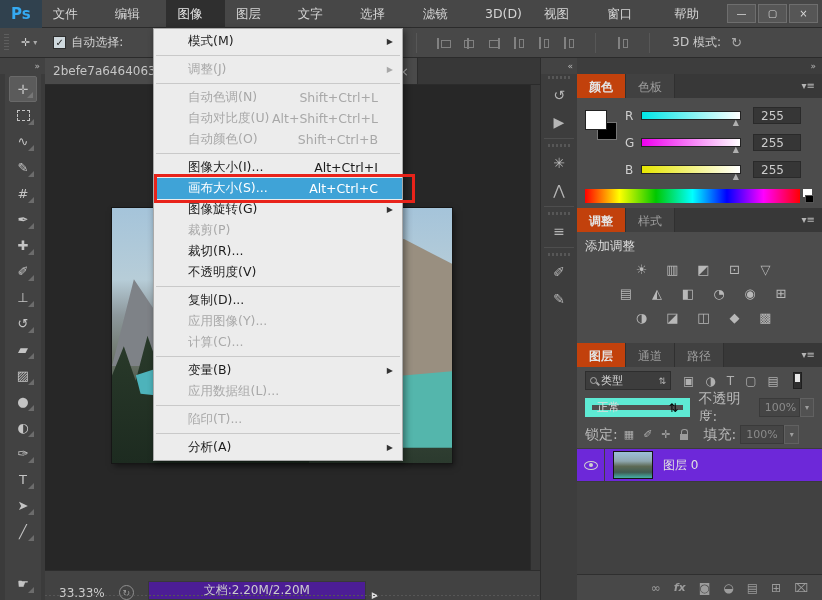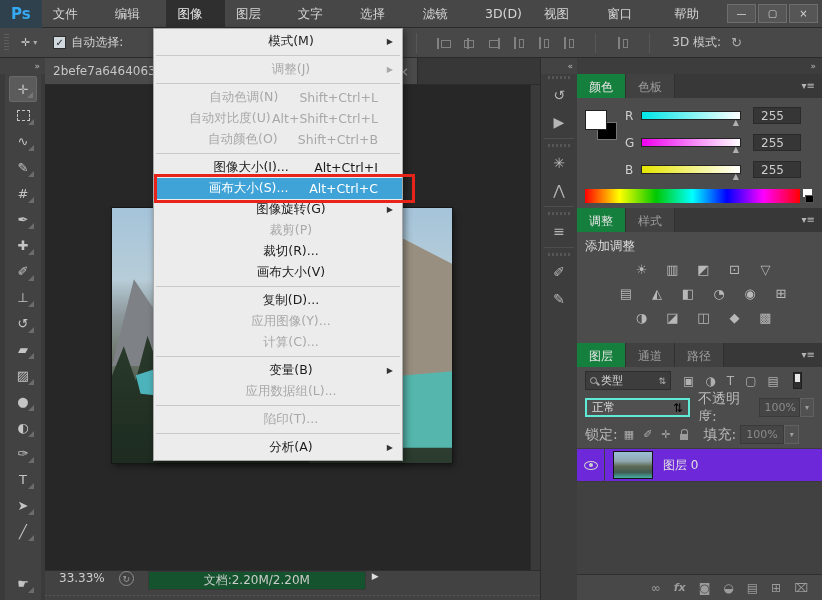--- a/index.html
+++ b/index.html
@@ -83,35 +83,35 @@
     clip-path:polygon(0 34%,6% 12%,12% 38%,18% 4%,25% 34%,32% 14%,40% 40%,48% 8%,56% 36%,66% 18%,76% 42%,88% 24%,100% 48%,100% 100%,0 100%); }
   .lake { position:absolute; right:0; bottom:6%; width:36%; height:30%; background:#54b6ac;
     clip-path:polygon(0 40%,30% 10%,100% 0,100% 100%,10% 100%); }
   .water-sm { position:absolute; left:7%; bottom:26%; width:14%; height:12%; background:#4db3bb;
     clip-path:polygon(0 30%,60% 0,100% 45%,70% 100%,10% 90%); }
   .pine { position:absolute; right:14%; top:4%; width:10%; height:94%; background:#20301f;
     clip-path:polygon(50% 0,66% 14%,57% 14%,76% 33%,61% 31%,86% 58%,68% 55%,92% 84%,56% 78%,56% 100%,44% 100%,44% 78%,8% 84%,32% 55%,14% 58%,39% 31%,24% 33%,43% 14%,34% 14%); }
 
   
   #statusbar { position:absolute; left:45px; top:570px; width:495px; height:30px;
-    background:#424242; border-top:1px solid #2d2d2d; display:flex; align-items:flex-start; padding-left:14px; }
+    background:#424242; border-top:1px solid #2d2d2d; display:flex; align-items:flex-end; padding-left:14px; }
   #statusbar::after { content:""; position:absolute; left:0; bottom:4px; width:100%; height:1px;
     background:repeating-linear-gradient(90deg,#565656 0 2px,transparent 2px 4px); }
   .zoom-val { color:#cdcdcd; font-size:12px; margin-right:14px; }
   .rot-icon { width:15px; height:15px; border:1px solid #8f8f8f; border-radius:50%;
     color:#9d9d9d; font-size:9px; line-height:14px; text-align:center; margin-right:14px; }
-  .doc-well { width:218px; height:19px; background:#14532d; border:1px solid #383838;
+  .doc-well { width:218px; height:19px; background:#4c1d95; border:1px solid #383838;
     color:#cdcdcd; font-size:12px; text-align:center; line-height:17px; }
   .status-flyout { color:#dcdcdc; font-size:9px; margin-left:6px; }
 
   
   #image-menu { position:absolute; left:153px; top:28px; width:250px; background:#ececec;
     border:1px solid #a9a9a9; box-shadow:2px 3px 7px rgba(0,0,0,.45); z-index:20; padding:2px 0; }
   .mi { display:flex; align-items:center; height:21px; padding:0 8px 0 34px;
-    font-size:12.5px; color:#1c1c1c; position:relative; cursor:default;text-align:center; }
+    font-size:12.5px; color:#1c1c1c; position:relative; cursor:default; }
   .mi .lbl { flex:1; white-space:nowrap; }
   .mi .sc { margin-right:16px; }
   .mi .arr { position:absolute; right:9px; font-size:8px; color:#333; }
   .mi.disabled { color:#a8a8a8; } .mi.disabled .arr { color:#a8a8a8; }
   .mi.hl { background:#3fa3d7; color:#fff; }
   .msep { height:1px; background:#c9c9c9; margin:3px 2px; }
   .annotation { position:absolute; left:0; right:-13px; top:-4px; bottom:-4px;
     border:3px solid #e8231a; pointer-events:none; z-index:5; }
 
   
@@ -126,21 +126,21 @@
     background:repeating-linear-gradient(90deg,#575757 0 2px,transparent 2px 4px); }
 
   
   #panels { position:absolute; left:577px; top:58px; width:245px; height:542px;
     background:#454545; display:flex; flex-direction:column; }
   .dock-head { height:16px; background:#3d3d3d; color:#b9b9b9; font-size:9px;
     text-align:right; padding-right:6px; line-height:16px; }
   .ptabs { display:flex; height:24px; background:#383838; align-items:stretch; }
   .ptab { padding:5px 12px 0; font-size:12px; color:#9c9c9c; background:#414141;
     border-right:1px solid #303030; }
-  .ptab.active { background:#15803d; color:#e4e4e4; }
+  .ptab.active { background:#c2410c; color:#e4e4e4;font-weight:bold; }
   .ptab-menu { margin-left:auto; color:#b5b5b5; font-size:10px; padding:6px 7px 0; }
   .pbody { background:#4c4c4c; position:relative; }
 
   
   #color-body { height:110px; }
   .fgbg { position:absolute; left:8px; top:12px; width:34px; height:32px; }
   .fg { position:absolute; left:0; top:0; width:22px; height:20px; background:#fff; border:1px solid #222; z-index:2; }
   .bg { position:absolute; left:12px; top:12px; width:20px; height:18px; background:#000; border:1px solid #777; }
   .chan-rows { position:absolute; left:48px; top:4px; right:8px; }
   .chan { display:flex; align-items:center; height:27px; }
@@ -170,21 +170,21 @@
   .search-box { width:86px; height:19px; background:#3d3d3d; border:1px solid #2e2e2e;
     display:flex; align-items:center; gap:4px; padding:8px 4px; }
   .mag { width:7px; height:7px; border:1.5px solid #aaa; border-radius:50%; position:relative; }
   .mag::after { content:""; position:absolute; width:4px; height:1.5px; background:#aaa;
     transform:rotate(45deg); right:-3.5px; bottom:-1px; }
   .search-box .st { color:#d8d8d8; font-size:11px; flex:1; }
   .search-box .ud { color:#b5b5b5; font-size:9px; }
   .flt-icons { display:flex; gap:11px; margin-left:12px; color:#b0b0b0; font-size:12px; align-items:center; }
   .flt-toggle { width:9px; height:17px; background:#2e2e2e; border:1px solid #1f1f1f; margin-left:14px; position:relative; }
   .flt-toggle::after { content:""; position:absolute; left:1px; top:1px; width:5px; height:8px; background:#e8e8e8; }
-  .blend-box { width:112px; height:19px; background:#505050; border:2px solid #5eead4;
+  .blend-box { width:112px; height:19px; background:#505050; border:7px solid #5eead4;
     display:flex; align-items:center; padding:0 5px;justify-content:space-between; }
   .blend-box .bt { color:#dddddd; font-size:11.5px; flex:1; }
   .dim-lbl { color:#b9b9b9; font-size:14px; margin-left:8px; }
   .val-well { width:44px; height:19px; background:#454545; border:1px solid #3a3a3a;
     color:#8b8b8b; font-size:11px; line-height:18px; padding-left:5px; margin-left:4px; }
   .dd-btn { width:15px; height:19px; background:#515151; border:1px solid #616161;
     color:#9e9e9e; font-size:8px; text-align:center; line-height:18px; }
   .lock-icons { display:flex; gap:9px; margin-left:6px; color:#ababab; font-size:11px; align-items:center; }
   .icon-lock { width:8px; height:6px; background:#9a9a9a; position:relative; margin-top:5px; }
   .icon-lock::before { content:""; position:absolute; top:-5px; left:1px; width:5px; height:5px;
@@ -382,21 +382,21 @@
       <span class="lbl">图像旋转(G)</span>
       <span class="arr">▶</span>
     </div>
     <div class="mi disabled">
       <span class="lbl">裁剪(P)</span>
     </div>
     <div class="mi">
       <span class="lbl">裁切(R)...</span>
     </div>
     <div class="mi">
-      <span class="lbl">画布大小(V)</span>
+      <span class="lbl">不透明度(V)</span>
     </div>
     <div class="msep"></div>
     <div class="mi">
       <span class="lbl">复制(D)...</span>
     </div>
     <div class="mi disabled">
       <span class="lbl">应用图像(Y)...</span>
     </div>
     <div class="mi disabled">
       <span class="lbl">计算(C)...</span>

